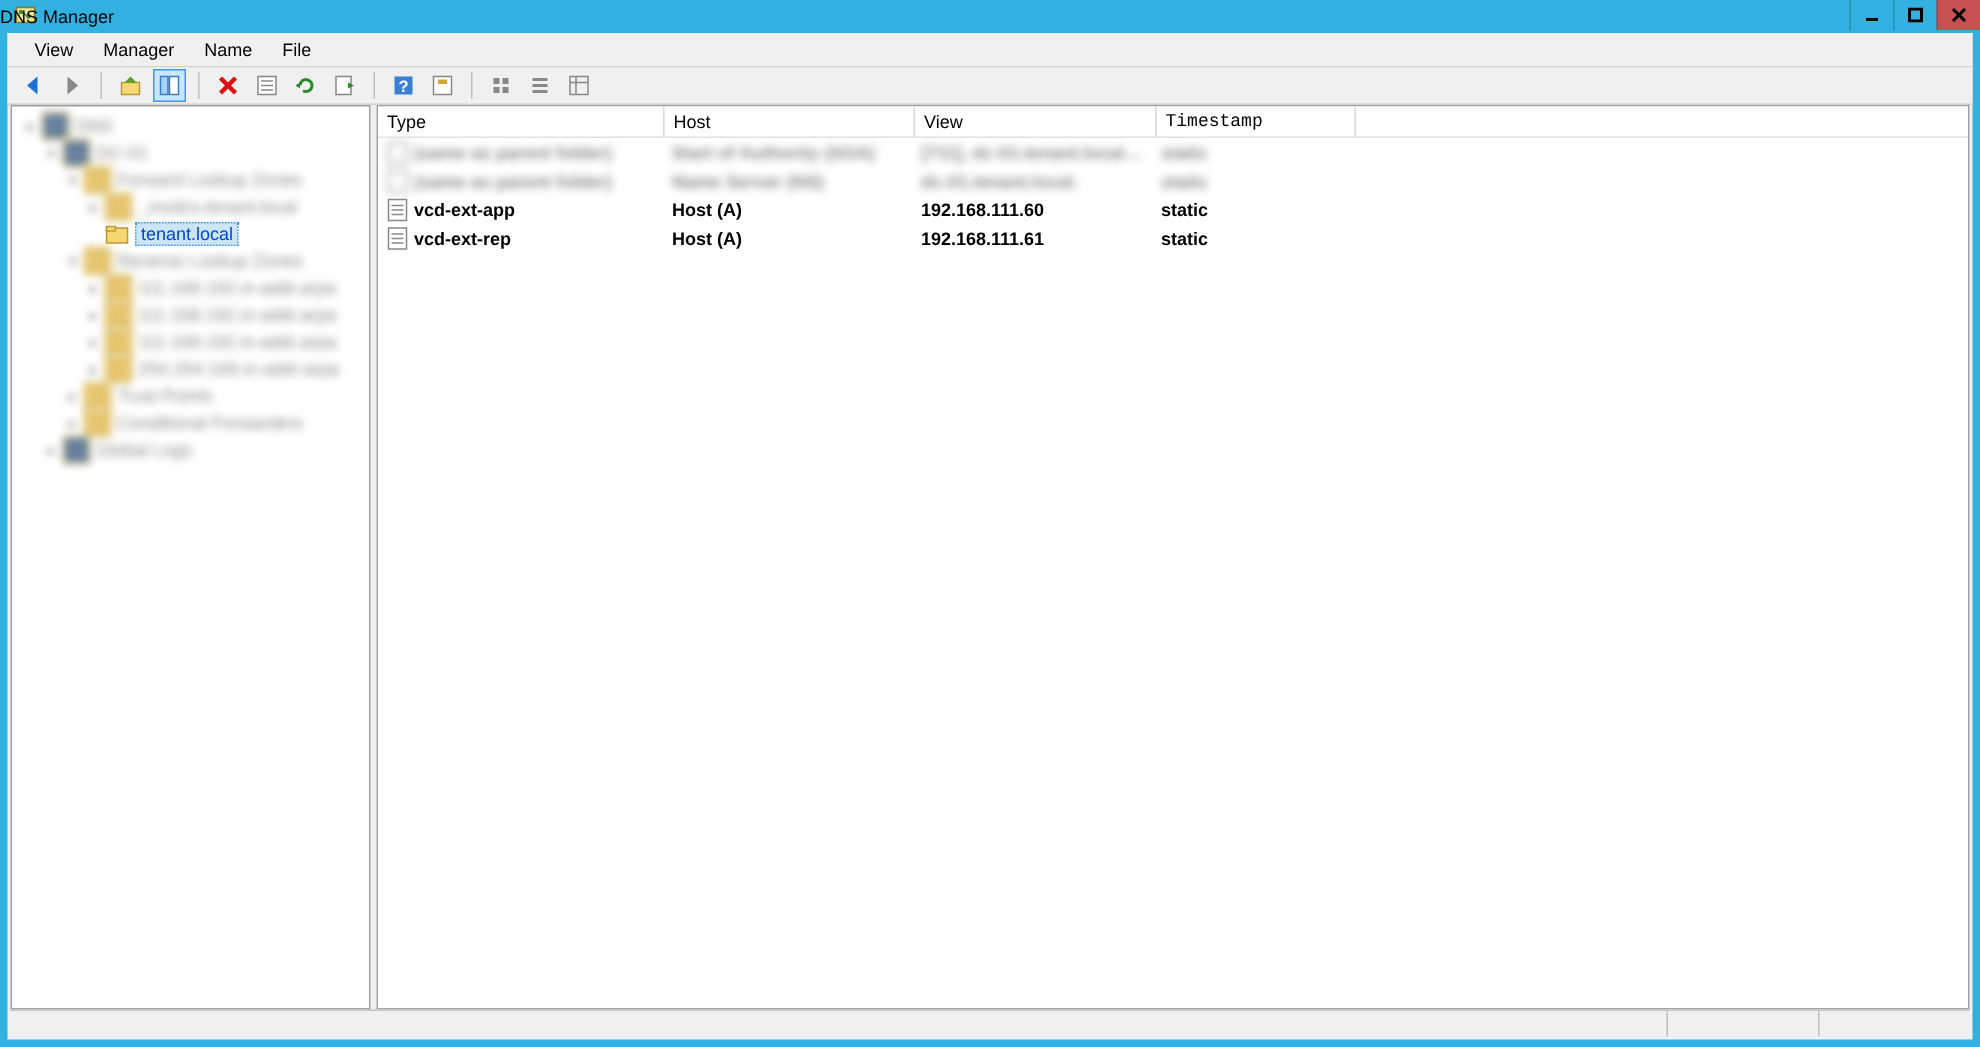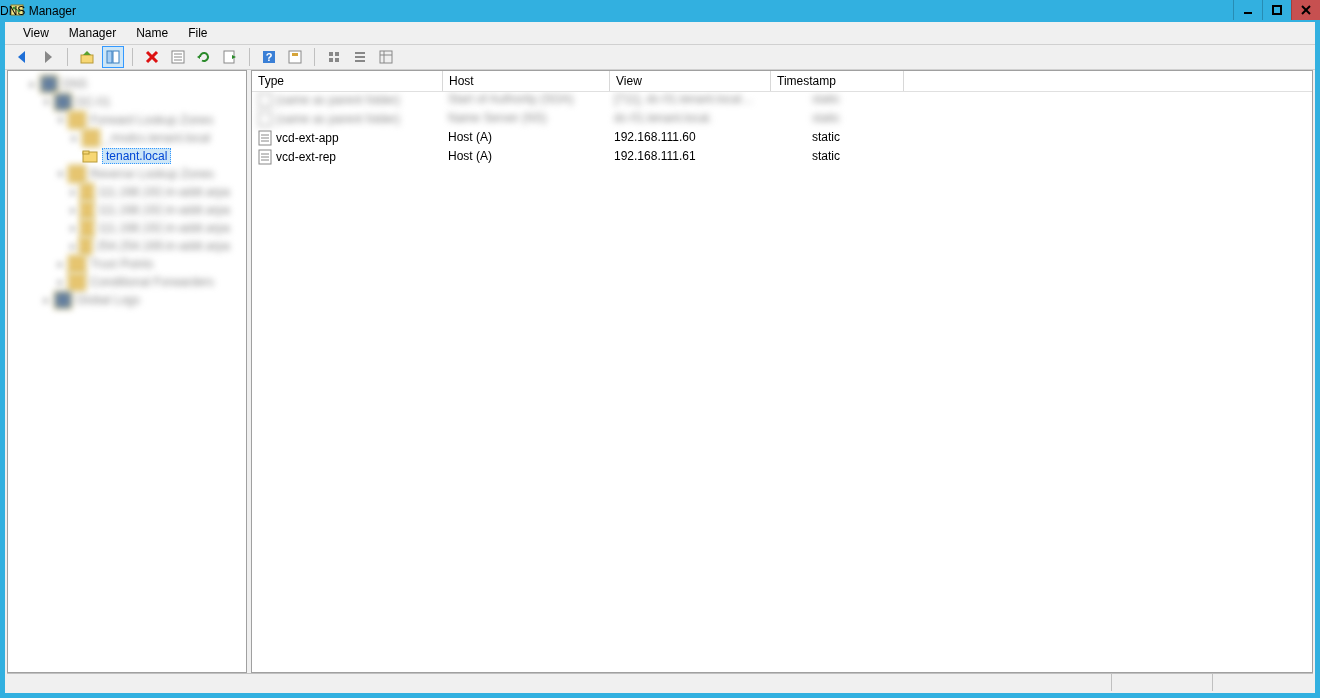--- a/index.html
+++ b/index.html
@@ -133,21 +133,21 @@
     border-top: 1px solid #c0c0c0;
     display: flex;
   }
   .status .spacer { flex: 1; }
   .status .cell { width: 100px; border-left: 1px solid #c0c0c0; }
 
   
   .tree-blur {
     position: absolute;
     top: 0; left: 0; right: 0; bottom: 0;
-    padding: 4px 16px;
+    padding: 4px 4px;
     font-size: 12px;
     color: #888;
   }
   .blur-line {
     height: 18px;
     display: flex;
     align-items: center;
     filter: blur(3px);
     margin-left: var(--ind, 0px);
     white-space: nowrap;
@@ -194,42 +194,43 @@
   .col {
     padding: 2px 6px;
     border-right: 1px solid #d8d8d8;
     color: #000;
     display: flex;
     align-items: center;
   }
   .col-name { width: 178px; }
   .col-type { width: 154px; }
   .col-data { width: 148px; }
-  .col-ts { width: 120px; }
+  .col-ts { width: 120px; font-family: Liberation Mono, monospace; }
 
   .list-body {
     flex: 1;
     overflow: auto;
   }
   .row {
     height: 19px;
     display: flex;
-    align-items: flex-start;
+    align-items: center;
+    font-weight: bold;
   }
   .row.blurred { filter: blur(3px); color: #888; }
   .row .cell {
     padding: 0 6px;
     overflow: hidden;
     text-overflow: ellipsis;
     white-space: nowrap;
   }
   .row .cell-name { width: 178px; display: flex; align-items: center; gap: 4px; }
   .row .cell-type { width: 154px; }
   .row .cell-data { width: 148px; }
-  .row .cell-ts { width: 120px; margin-left: 38px; }
+  .row .cell-ts { width: 120px; }
   .file-icon { width: 14px; height: 16px; flex-shrink: 0; }
 </style>
 </head>
 <body>
 
 <div class="window-border">
   <div class="titlebar">
     <span class="title-icon">
       <svg width="16" height="16" viewBox="0 0 16 16">
           <rect x="2" y="2" width="12" height="10" fill="#f0e68c" stroke="#8a7a2a"></rect>

